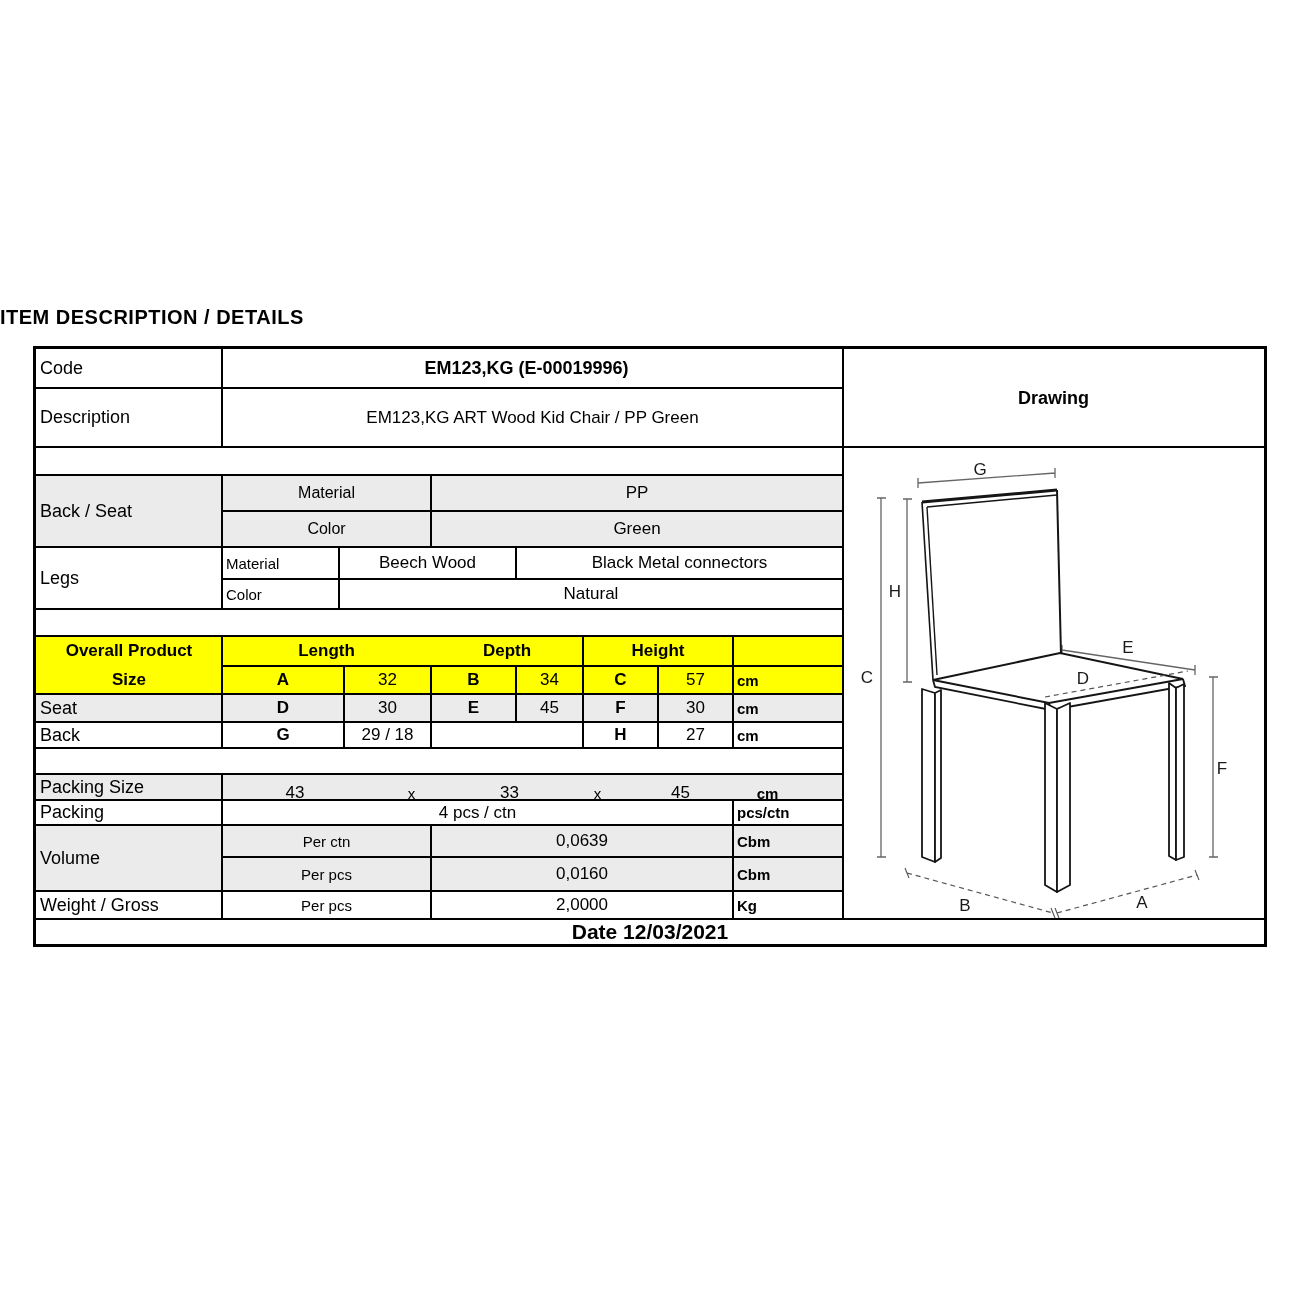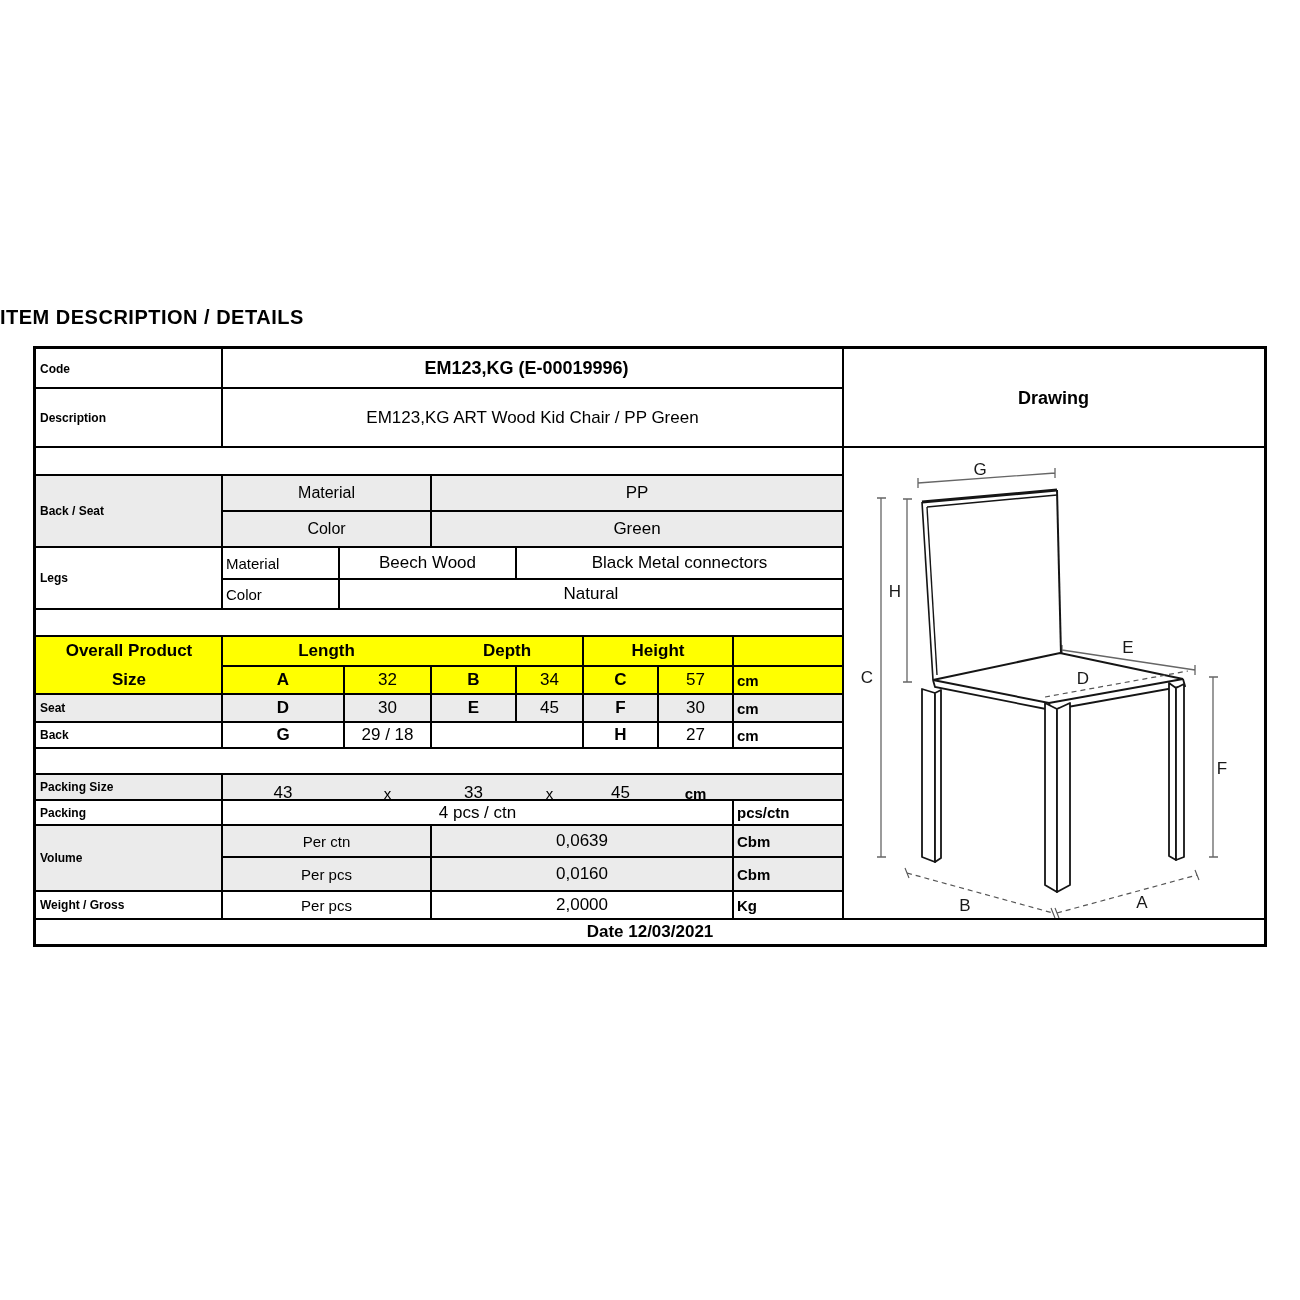--- a/index.html
+++ b/index.html
@@ -29,37 +29,37 @@
   .bg-hi { background: #ffff00; }
   .gridsvg { position: absolute; left: 0; top: 0; z-index: 3; pointer-events: none; }
   .cell {
     position: absolute; z-index: 4;
     display: flex; align-items: center;
     box-sizing: border-box;
     white-space: nowrap; overflow: hidden;
   }
   .c-center { justify-content: center; }
   .c-left { justify-content: flex-start; padding-left: 4px; }
-  .lbl  { font-weight: bold; font-size: 12px; border-radius: 10px; }
+  .lbl  { font-weight: normal; font-size: 18px; border-radius: 10px; }
   .lbl2 { font-weight: bold; font-size: 17px; }
   .val  { font-size: 17px; }
   .val-b { font-size: 18px; font-weight: bold; }
   .sub  { font-size: 16px; }
   .sub-s { font-size: 15px; }
   .unit { font-size: 15px; font-weight: bold; }
   .key  { font-size: 17px; font-weight: bold; }
   .two-line { flex-direction: column; line-height: 29px; }
   .ps-strip { position: absolute; z-index: 4; display: flex; }
   .ps-strip > span {
     display: flex; align-items: center; justify-content: center;
-    height: 38px; font-size: 17px;
+    height: 38px; font-size: 17px; margin-left: 12px;
   }
   .drawing-header { font-size: 18px; font-weight: bold; }
   .chair { position: absolute; left: 807px; top: 98px; z-index: 2; }
-  .date-cell { font-size: 17px; font-weight: bold; text-align: center; }
+  .date-cell { font-size: 21px; font-weight: bold; text-align: center; }
 </style>
 </head>
 <body>
 
 <div class="page-title">ITEM DESCRIPTION / DETAILS</div>
 
 <div class="sheet">
 
   <div class="bg bg-shade" style="left:0;top:126px;width:807px;height:72px"></div>
   <div class="bg bg-hi" style="left:0;top:287px;width:807px;height:58px"></div>

